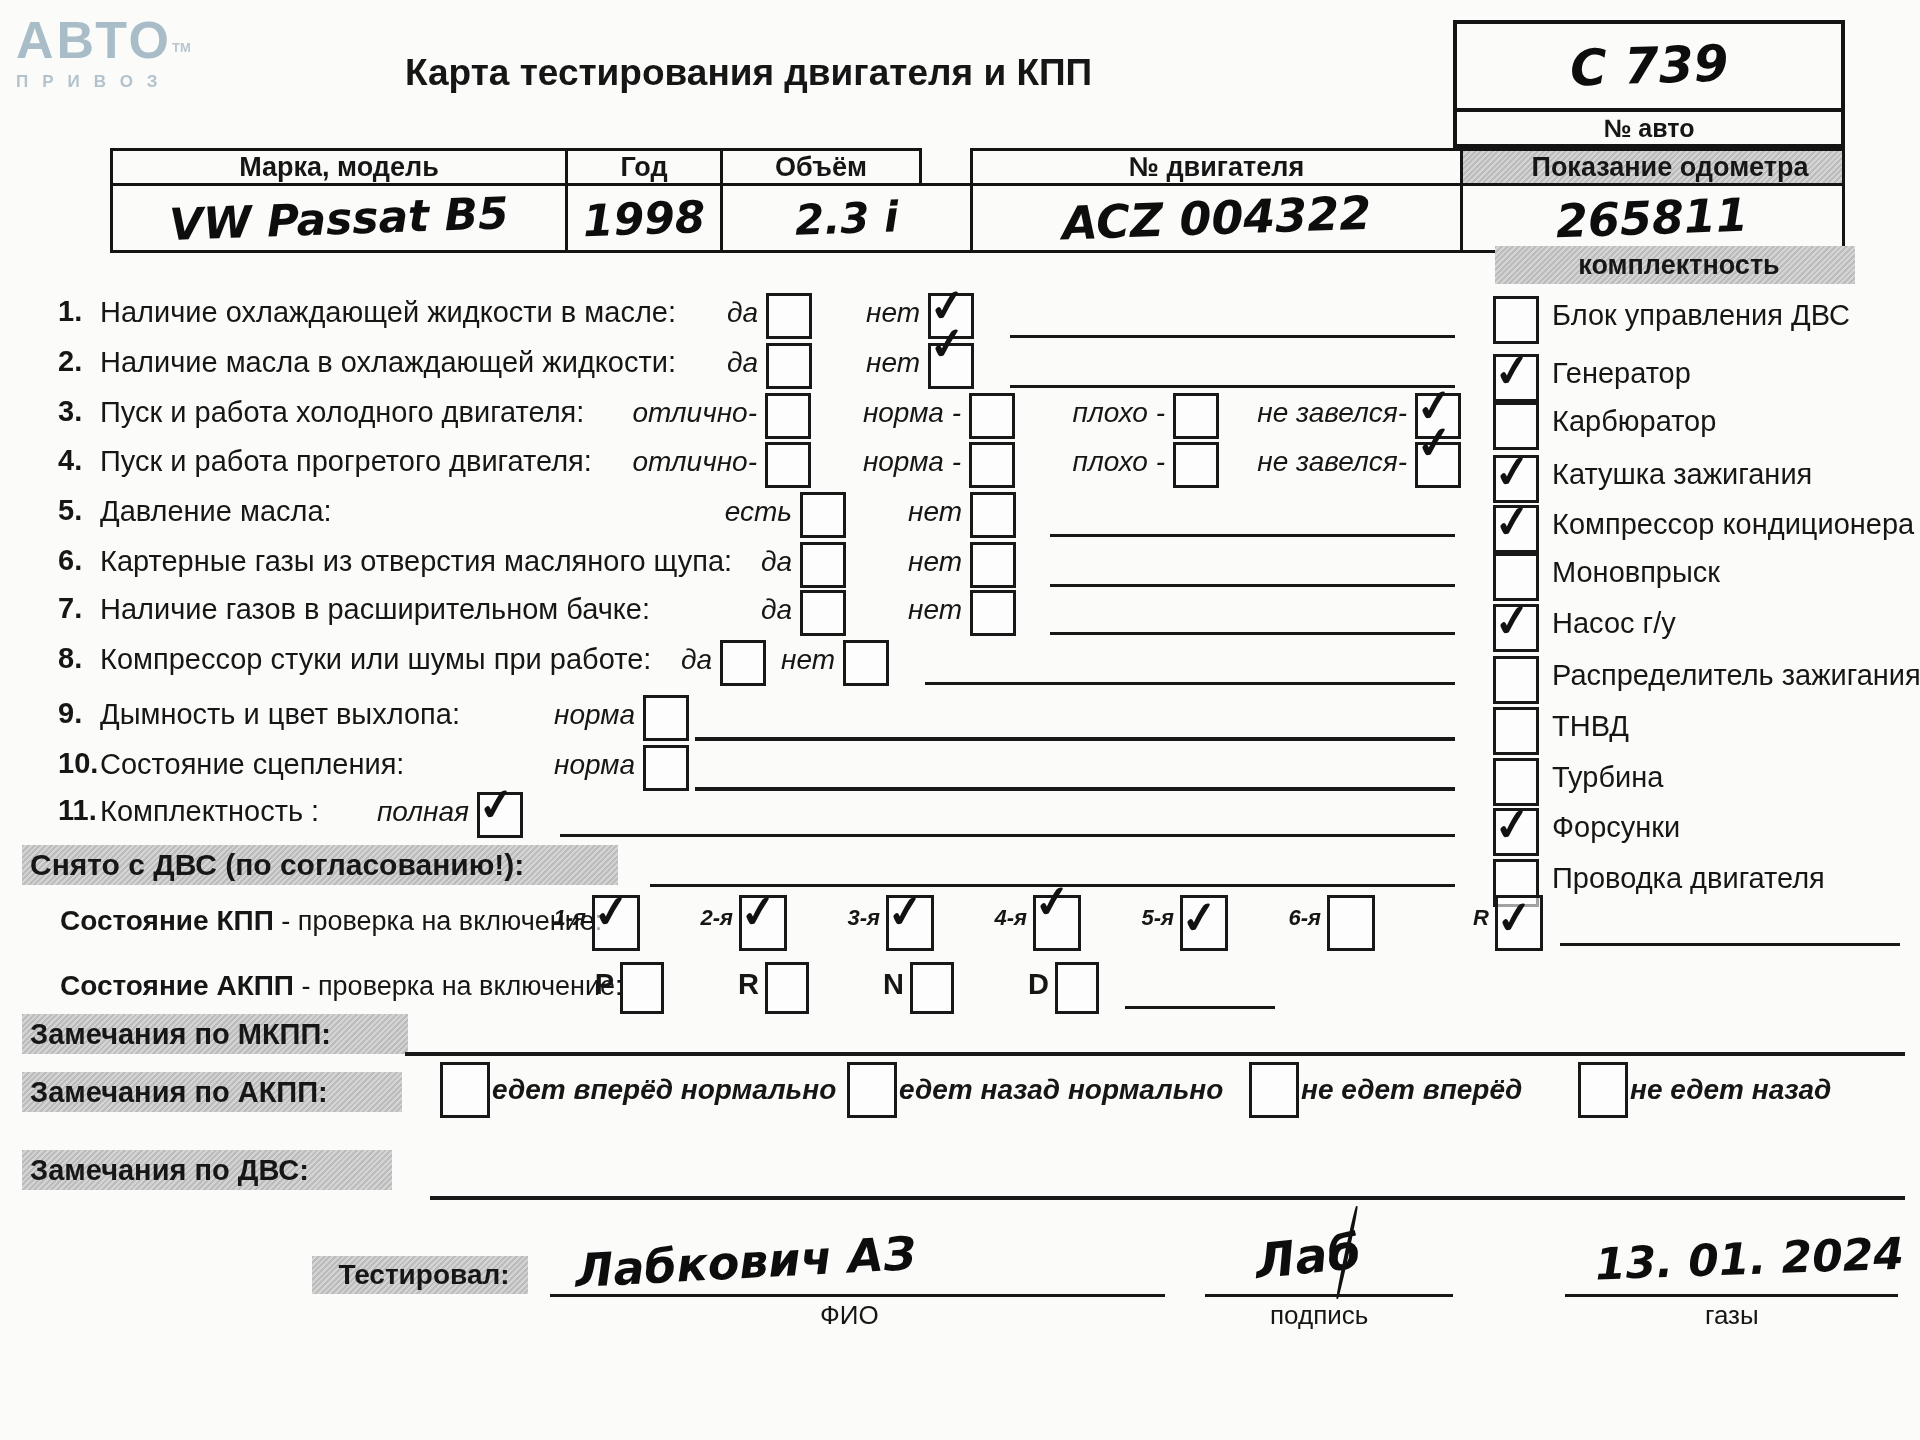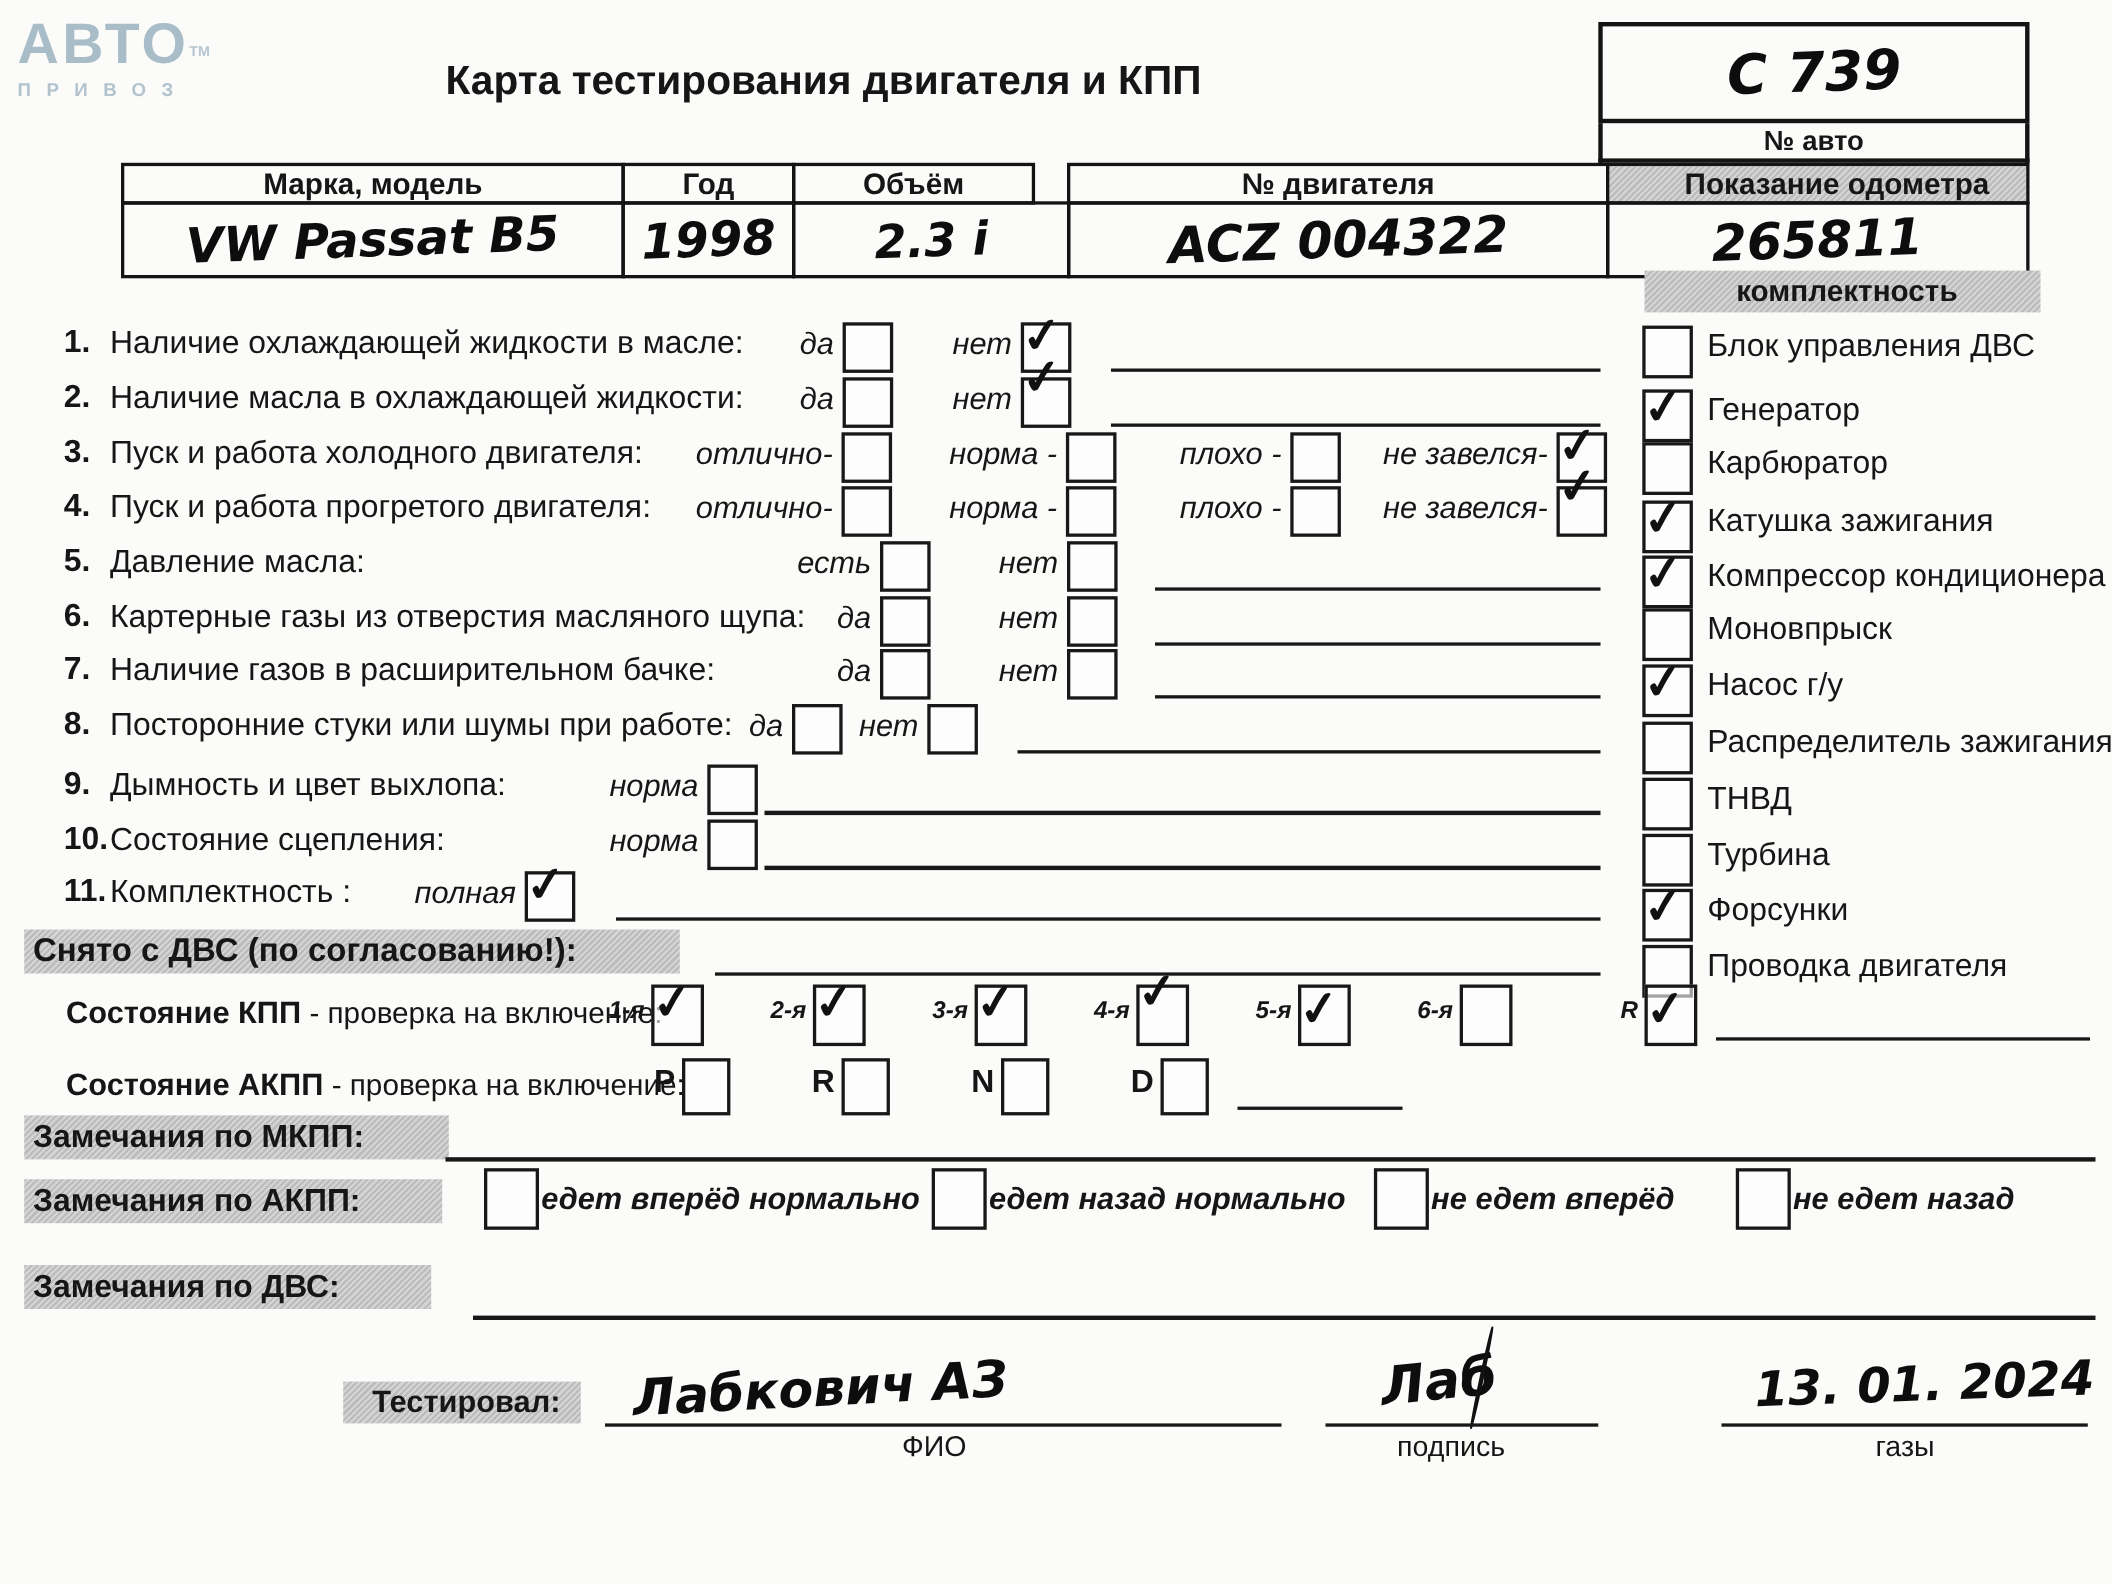--- a/index.html
+++ b/index.html
@@ -52,21 +52,21 @@
   </div>
 
   <div class="abs" style="left:1453px;top:20px;width:392px;height:92px;border:4px solid #141414;box-sizing:border-box;display:flex;align-items:center;justify-content:center;">
     <span class="hw" style="font-size:50px;">C 739</span>
   </div>
   <div class="abs" style="left:1453px;top:112px;width:392px;height:36px;border:4px solid #141414;border-top:none;box-sizing:border-box;display:flex;align-items:center;justify-content:center;font-weight:bold;font-size:25px;">№ авто</div>
 
   <div class="abs">
     <div class="vt-cell" style="left:110px;top:148px;width:458px;height:38px;">Марка, модель</div>
     <div class="vt-cell" style="left:565px;top:148px;width:158px;height:38px;">Год</div>
-    <div class="vt-cell" style="left:720px;top:148px;width:221px;height:38px;text-align:center;">Объём</div>
+    <div class="vt-cell" style="left:720px;top:148px;width:202px;height:38px;text-align:center;">Объём</div>
     <div class="vt-cell" style="left:970px;top:148px;width:493px;height:38px;">№ двигателя</div>
     <div class="vt-cell shade" style="left:1460px;top:148px;width:385px;height:38px;">Показание одометра</div>
 
     <div class="vt-val" style="left:110px;top:183px;width:458px;height:70px;">
         <span class="hw" style="font-size:44px;">VW  Passat B5</span>
       </div>
     <div class="vt-val" style="left:565px;top:183px;width:158px;height:70px;">
         <span class="hw" style="font-size:44px;">1998</span>
       </div>
     <div class="vt-val" style="left:720px;top:183px;width:253px;height:70px;">
@@ -153,21 +153,21 @@
         <div class="abs num" style="left: 58px; top: 592px;">7.</div>
         <div class="abs itm" style="left: 100px; top: 593px;">Наличие газов в расширительном бачке:</div>
         <div class="abs opt" style="left: 792px; top: 594px;">да</div>
         <div class="cb" style="left: 800px; top: 590px; width: 40px; height: 40px;"></div>
         <div class="abs opt" style="left: 962px; top: 594px;">нет</div>
         <div class="cb" style="left: 970px; top: 590px; width: 40px; height: 40px;"></div>
         <div class="line" style="left: 1050px; top: 632px; width: 405px;"></div>
       </div>
       <div class="abs" style="left: 0px; top: 0px;">
         <div class="abs num" style="left: 58px; top: 642px;">8.</div>
-        <div class="abs itm" style="left: 100px; top: 643px;">Посторонние стуки или шумы при работе:</div>
+        <div class="abs itm" style="left: 100px; top: 643px;">Компрессор стуки или шумы при работе:</div>
         <div class="abs opt" style="left: 712px; top: 644px;">да</div>
         <div class="cb" style="left: 720px; top: 640px; width: 40px; height: 40px;"></div>
         <div class="abs opt" style="left: 835px; top: 644px;">нет</div>
         <div class="cb" style="left: 843px; top: 640px; width: 40px; height: 40px;"></div>
         <div class="line" style="left: 925px; top: 682px; width: 530px;"></div>
       </div>
       <div class="abs" style="left: 0px; top: 0px;">
         <div class="abs num" style="left: 58px; top: 697px;">9.</div>
         <div class="abs itm" style="left: 100px; top: 698px;">Дымность и цвет выхлопа:</div>
         <div class="abs opt" style="left: 635px; top: 699px;">норма</div>

